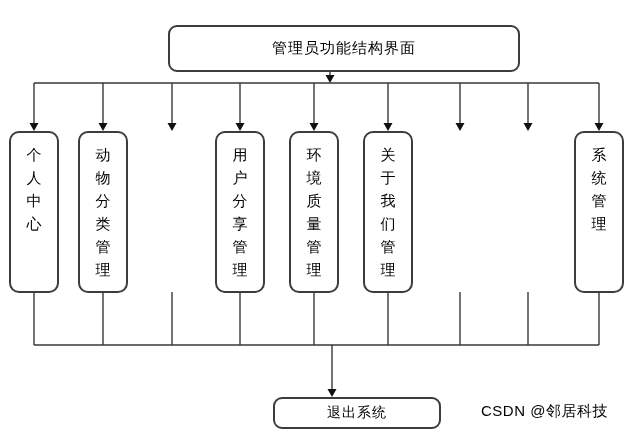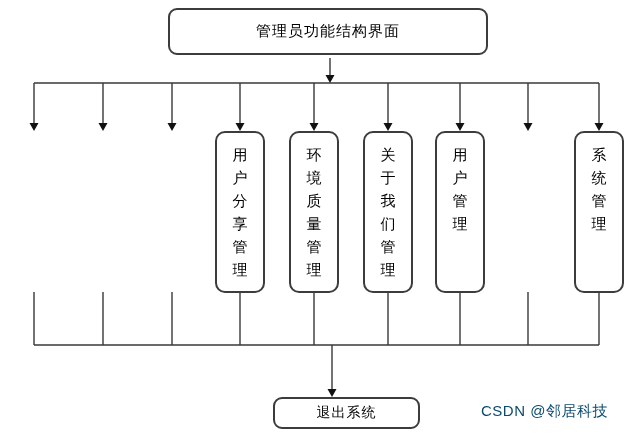--- a/index.html
+++ b/index.html
@@ -27,22 +27,22 @@
     position: absolute;
     box-sizing: border-box;
     border: 2px solid #3c3c3c;
     background: #ffffff;
     display: flex;
     align-items: center;
     justify-content: center;
   }
   .node-root {
     left: 168px;
-    top: 8px;
-    width: 320px;
+    top: 25px;
+    width: 352px;
     height: 47px;
     border-radius: 9px;
     font-size: 15px;
     letter-spacing: 1px;
   }
   .node-v {
     top: 131px;
     width: 50px;
     height: 162px;
     border-radius: 10px;
@@ -54,32 +54,32 @@
     margin-top: 10px;
     font-size: 15px;
     line-height: 23px;
     text-align: center;
     word-break: break-all;
     white-space: normal;
   }
   .node-exit {
     left: 273px;
     top: 397px;
-    width: 147px;
+    width: 168px;
     height: 32px;
     border-radius: 9px;
     font-size: 14px;
     letter-spacing: 1px;
   }
   .watermark {
     position: absolute;
     left: 481px;
     top: 402px;
     font-size: 15px;
-    color: #0c4a6e;
+    color: #000000;
     letter-spacing: 0.5px;
     white-space: nowrap;
   }
 </style>
 </head>
 <body>
 
 <div class="canvas">
 
   <svg class="connector-layer" width="634" height="435" viewBox="0 0 634 435">
@@ -128,31 +128,34 @@
       <polygon points="599,131 594.5,123 603.5,123"></polygon>
 
       <polygon points="332,397 327.5,389 336.5,389"></polygon>
     </g>
   </svg>
 
   <div class="node node-root">
     <span>管理员功能结构界面</span>
   </div>
 
+  <div class="node node-v" style="left:9px">
+    <span class="vlabel">个人中心</span>
+  </div>
+  <div class="node node-v" style="left:78px">
+    <span class="vlabel">动物分类管理</span>
+  </div>
   <div class="node node-v" style="left:215px">
     <span class="vlabel">用户分享管理</span>
   </div>
   <div class="node node-v" style="left:289px">
     <span class="vlabel">环境质量管理</span>
   </div>
   <div class="node node-v" style="left:363px">
     <span class="vlabel">关于我们管理</span>
-  </div>
-  <div class="node node-v" style="left:435px">
-    <span class="vlabel">用户管理</span>
   </div>
   <div class="node node-v" style="left:574px">
     <span class="vlabel">系统管理</span>
   </div>
 
   <div class="node node-exit">
     <span>退出系统</span>
   </div>
 
   <div class="watermark">CSDN @邻居科技</div>

